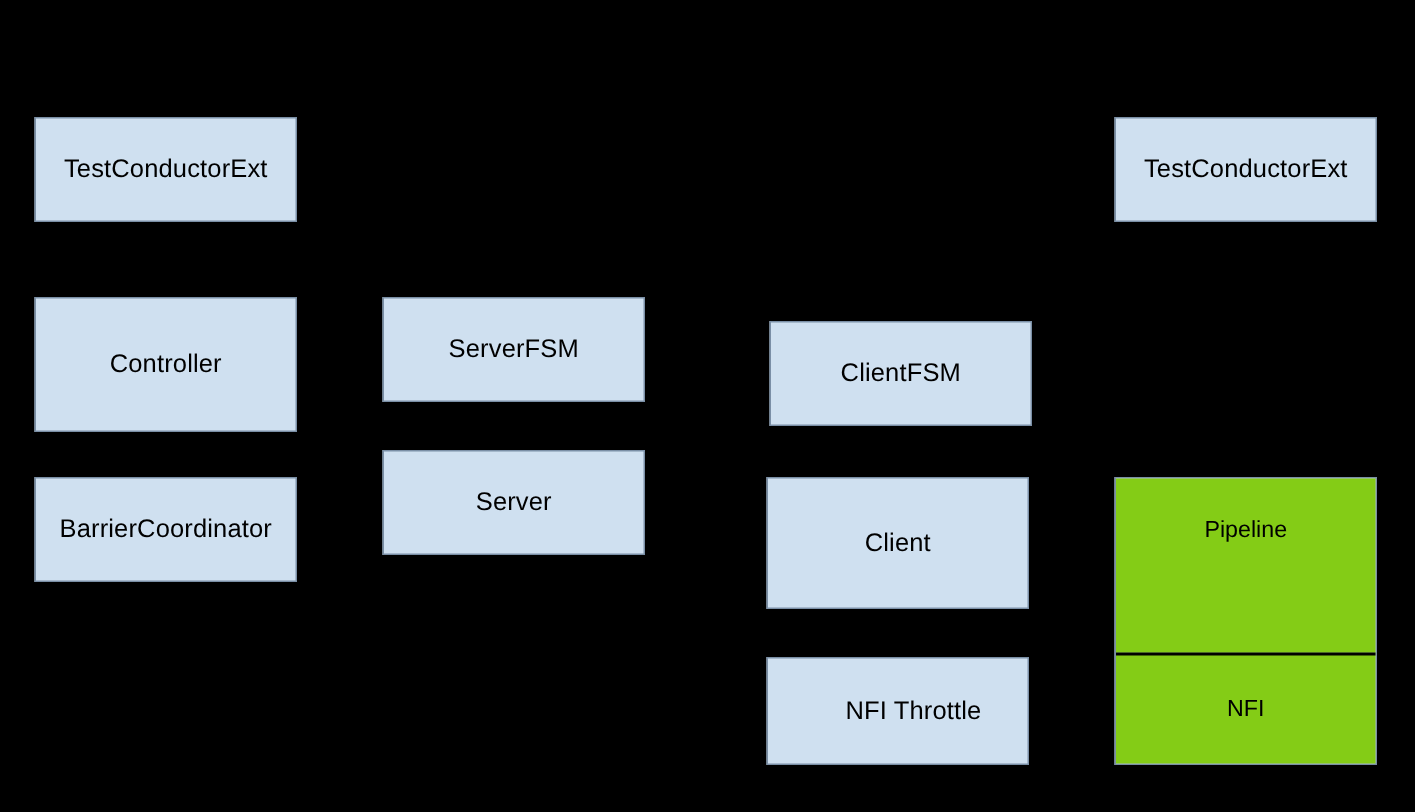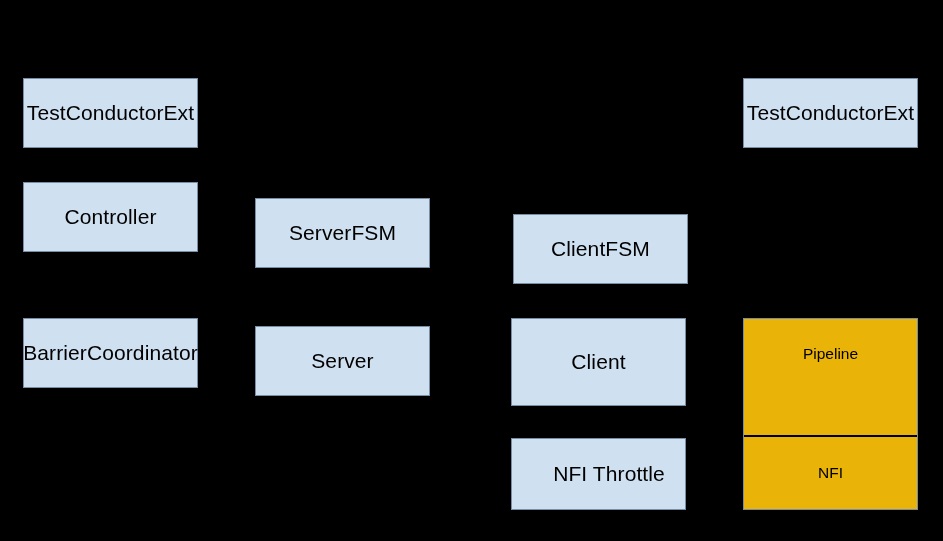--- a/index.html
+++ b/index.html
@@ -22,37 +22,37 @@
   .node {
     position: absolute;
     box-sizing: border-box;
     background: #cfe0f0;
     border: 1px solid #7a8fa6;
     display: flex;
     align-items: center;
     justify-content: center;
     color: #000000;
     font-family: "Liberation Sans", sans-serif;
-    font-size: 21px;
+    font-size: 17px;
     line-height: 1.15;
     letter-spacing: 0.1px;
     white-space: nowrap;
   }
   
   .stack {
     position: absolute;
     box-sizing: border-box;
     border: 1px solid #7a8fa6;
     background: #cfe0f0;
     display: flex;
     flex-direction: column;
   }
   .stack-cell {
     box-sizing: border-box;
-    background: #eab308;
+    background: #84cc16;
     display: flex;
     align-items: center;
     justify-content: center;
     color: #000000;
     font-family: "Liberation Sans", sans-serif;
     font-size: 15.5px;
     white-space: nowrap;
   }
   .stack-cell.top {
     flex: 0 0 116px;
@@ -73,37 +73,37 @@
 <div id="canvas">
 
   <div class="node" style="left:23px; top:78px; width:175px; height:70px;">
     <span class="label">TestConductorExt</span>
   </div>
 
   <div class="node" style="left:743px; top:78px; width:175px; height:70px;">
     <span class="label">TestConductorExt</span>
   </div>
 
-  <div class="node" style="left:23px; top:182px; width:175px; height:70px;">
+  <div class="node" style="left:23px; top:198px; width:175px; height:90px;">
     <span class="label">Controller</span>
   </div>
 
   <div class="node" style="left:255px; top:198px; width:175px; height:70px;">
     <span class="label">ServerFSM</span>
   </div>
 
   <div class="node" style="left:513px; top:198px; width:175px; height:70px;margin-top:16px;">
     <span class="label">ClientFSM</span>
   </div>
 
   <div class="node" style="left:23px; top:318px; width:175px; height:70px;align-items:center;">
     <span class="label">BarrierCoordinator</span>
   </div>
 
-  <div class="node" style="left:255px; top:326px; width:175px; height:70px;">
+  <div class="node" style="left:255px; top:300px; width:175px; height:70px;">
     <span class="label">Server</span>
   </div>
 
   <div class="node" style="left:511px; top:318px; width:175px; height:88px;">
     <span class="label">Client</span>
   </div>
 
   <div class="node" style="left:511px; top:438px; width:175px; height:72px;padding-left:21px;">
     <span class="label">NFI Throttle</span>
   </div>

